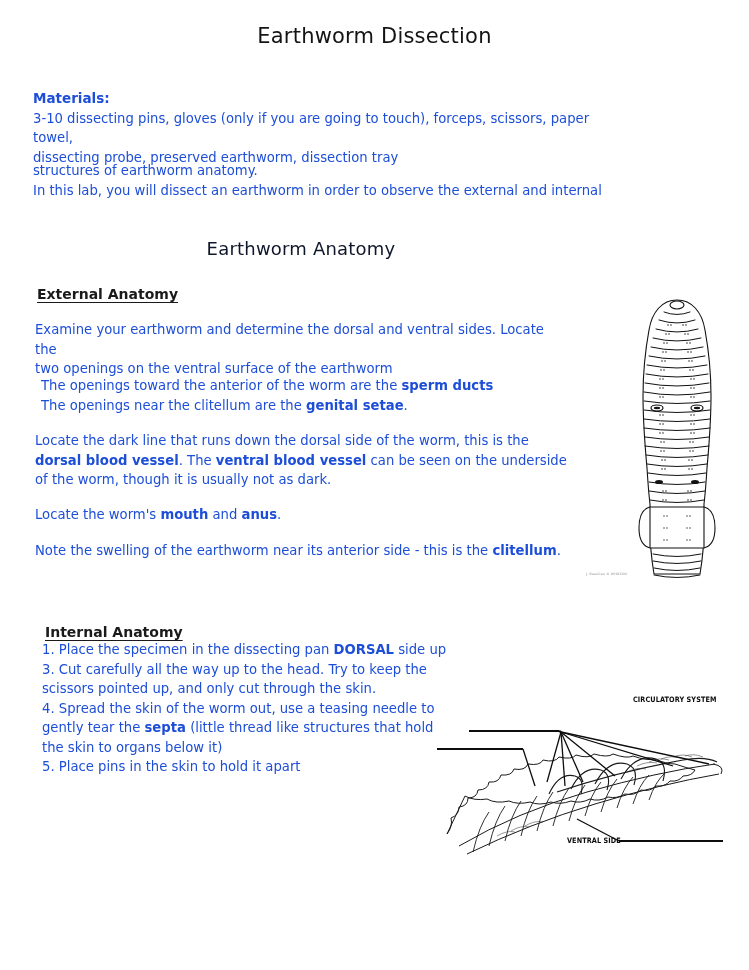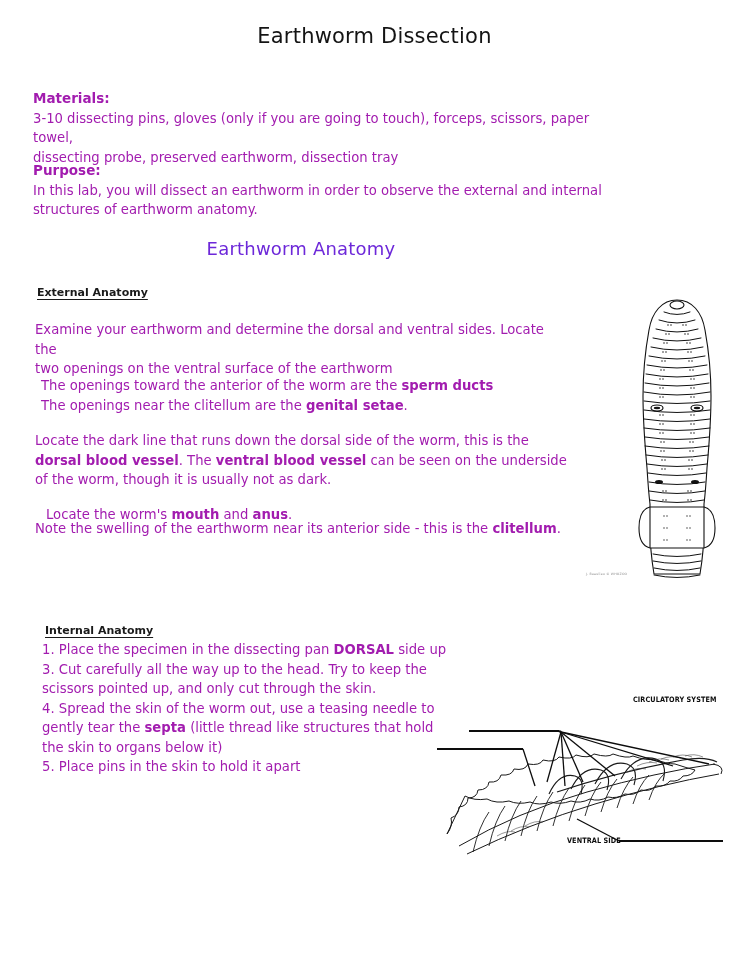--- a/index.html
+++ b/index.html
@@ -36,51 +36,51 @@
   }
   .section-title {
     position: absolute;
     left: 0;
     top: 238px;
     width: 602px;
     text-align: center;
     font-size: 18px;
     font-weight: 400;
     letter-spacing: 0.2px;
-    color: #6d28d9;
+    color: #0f172a;
   }
   .lead-label {
     font-weight: bold;
     font-size: 13.5px;
   }
   .body-text {
     font-size: 13.2px;
     line-height: 19.5px;
-    color: #a21caf;
+    color: #1d4ed8;
   }
   .sub-head {
-    font-size: 11px;
+    font-size: 14px;
     font-weight: bold;
     text-decoration: underline;
     text-underline-offset: 3px;
   }
   b, .b { font-weight: bold; }
 
   
   .blk { position: absolute; }
 
   #materials-block { left: 33px; top: 89px; width: 580px; }
   #purpose-block   { left: 33px; top: 161px; width: 570px; }
 
   #external-head   { left: 37px; top: 286px; }
   #external-p1     { left: 35px; top: 320px; width: 530px; }
   #external-list   { left: 41px; top: 376px; width: 530px; }
   #external-p2     { left: 35px; top: 431px; width: 538px; }
-  #external-p3     { left: 46px; top: 505px; width: 520px; }
-  #external-p4     { left: 35px; top: 519px; width: 540px; }
+  #external-p3     { left: 35px; top: 505px; width: 520px; }
+  #external-p4     { left: 35px; top: 541px; width: 540px; }
 
   #internal-head   { left: 45px; top: 624px; }
   #internal-steps  { left: 42px; top: 640px; width: 420px; }
   .step { display: block; }
 
   
   #worm-figure {
     position: absolute;
     left: 612px;
     top: 296px;
@@ -124,23 +124,22 @@
 
   <div class="doc-title">Earthworm Dissection</div>
 
   <div class="blk body-text" id="materials-block">
     <div class="lead-label">Materials:</div>
     <div>3-10 dissecting pins, gloves (only if you are going to touch), forceps, scissors, paper towel,</div>
     <div>dissecting probe, preserved earthworm, dissection tray</div>
   </div>
 
   <div class="blk body-text" id="purpose-block">
-    <div class="lead-label">Purpose:</div>
+    <div>structures of earthworm anatomy.</div>
     <div>In this lab, you will dissect an earthworm in order to observe the external and internal</div>
-    <div>structures of earthworm anatomy.</div>
   </div>
 
   <div class="section-title">Earthworm Anatomy</div>
 
   <div class="blk sub-head" id="external-head">External Anatomy</div>
 
   <div class="blk body-text" id="external-p1">
     <div>Examine your earthworm and determine the dorsal and ventral sides. Locate the</div>
     <div>two openings on the ventral surface of the earthworm</div>
   </div>

